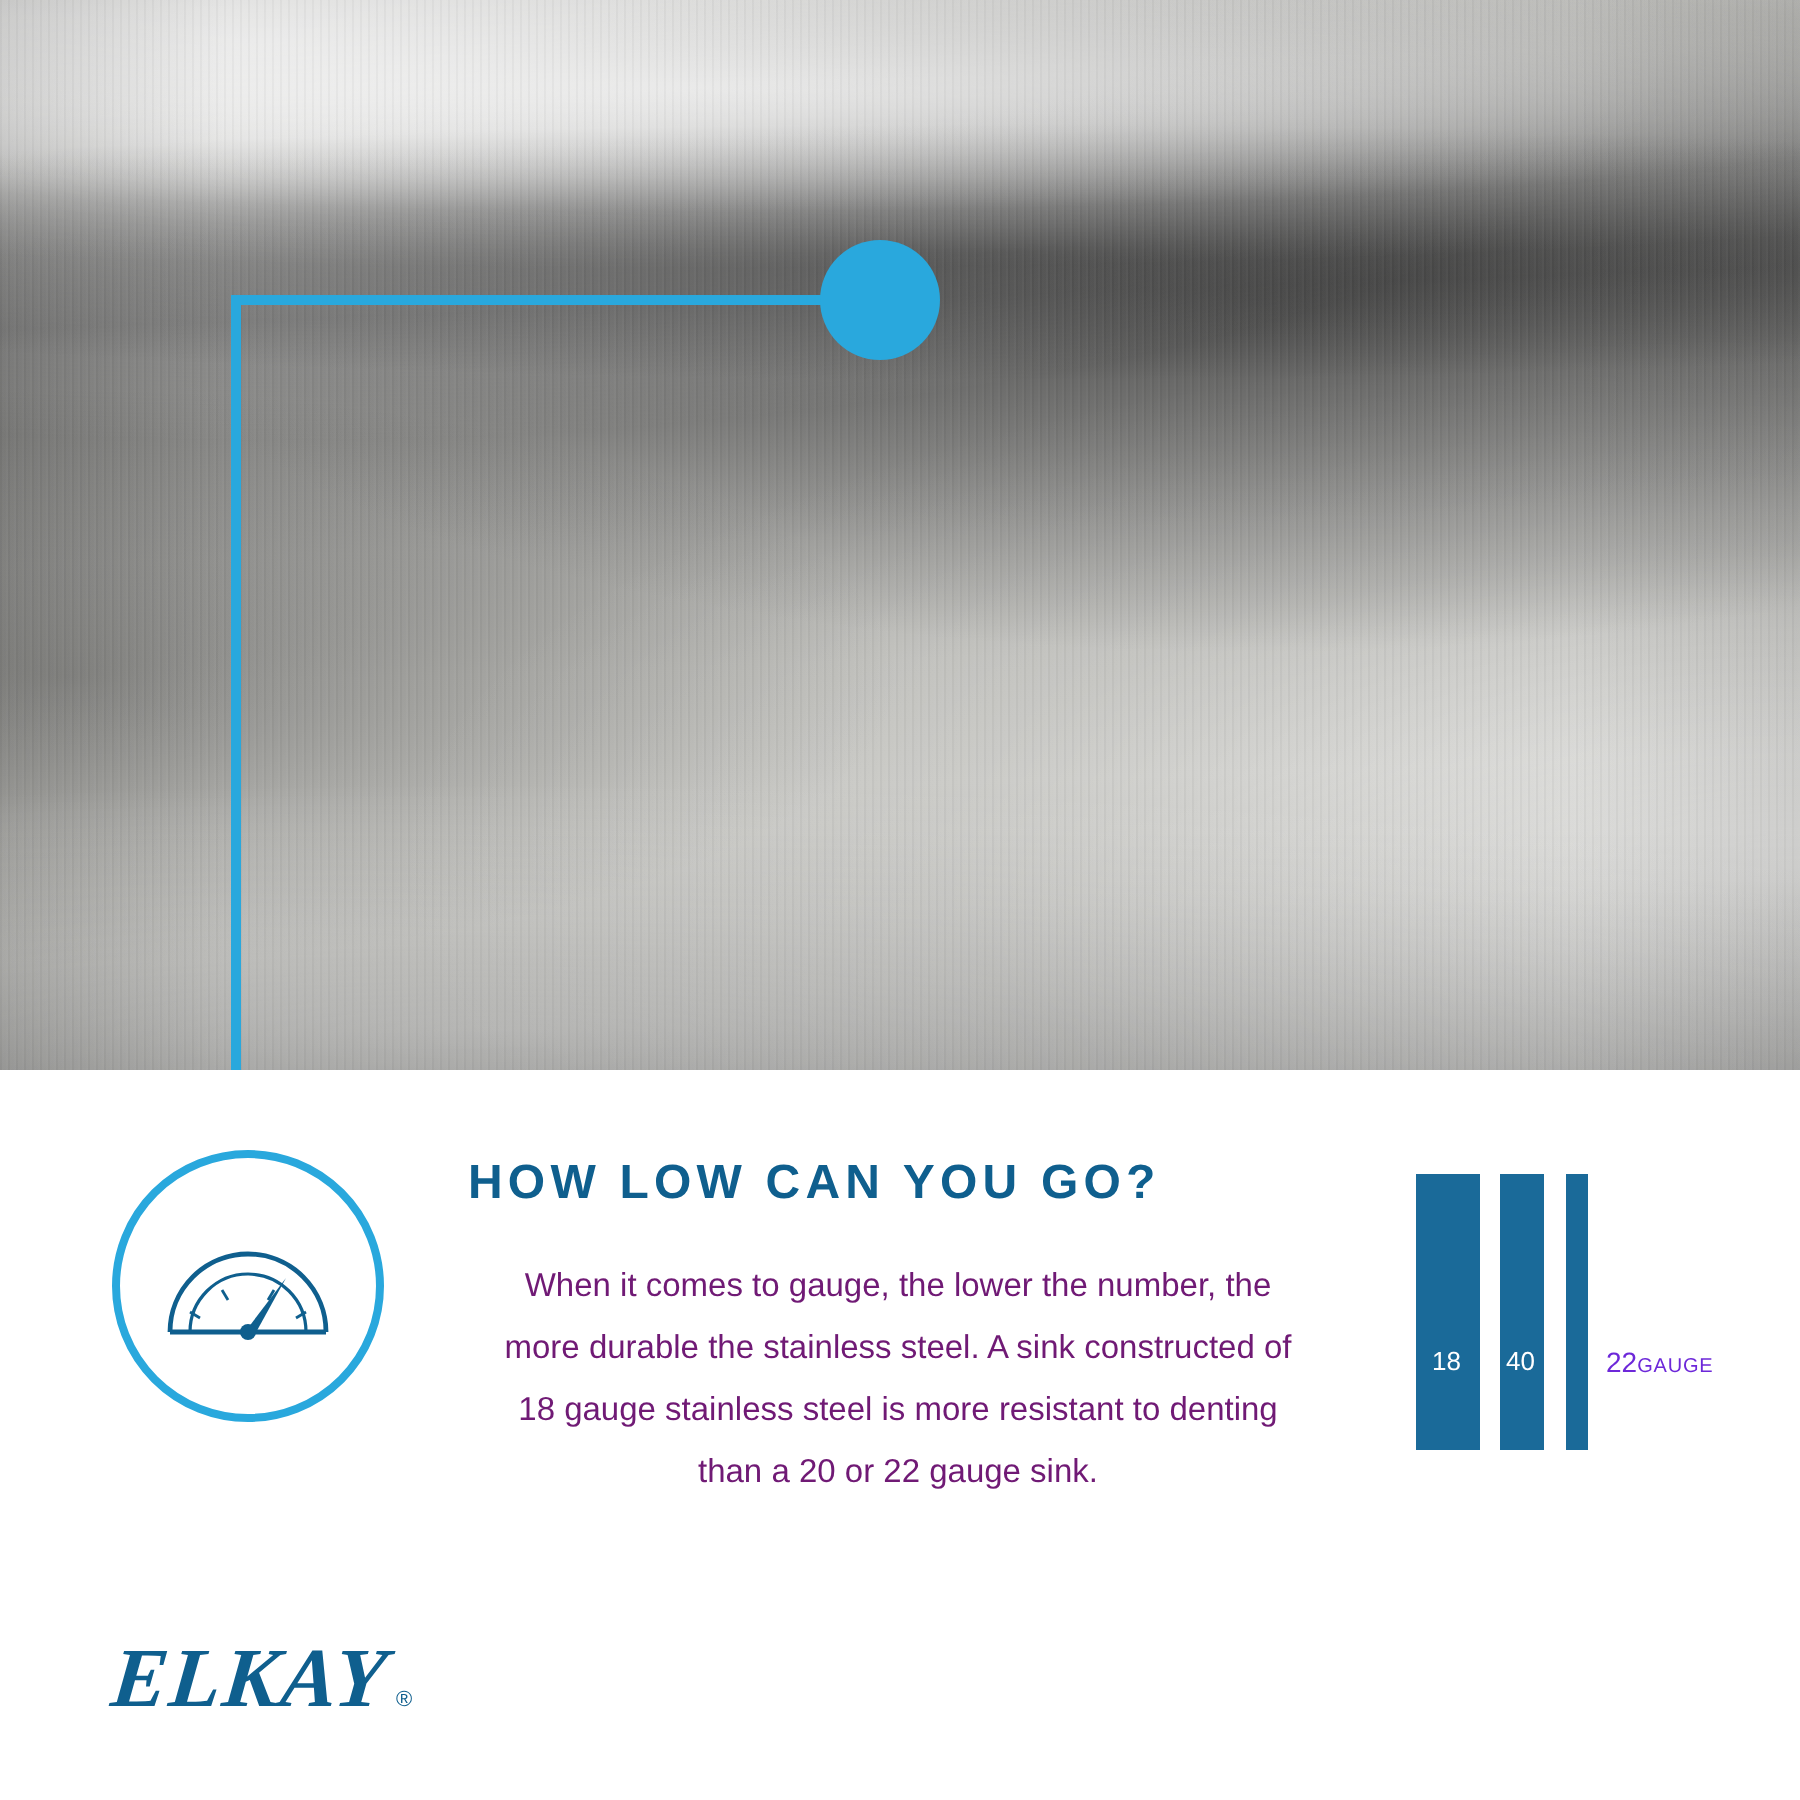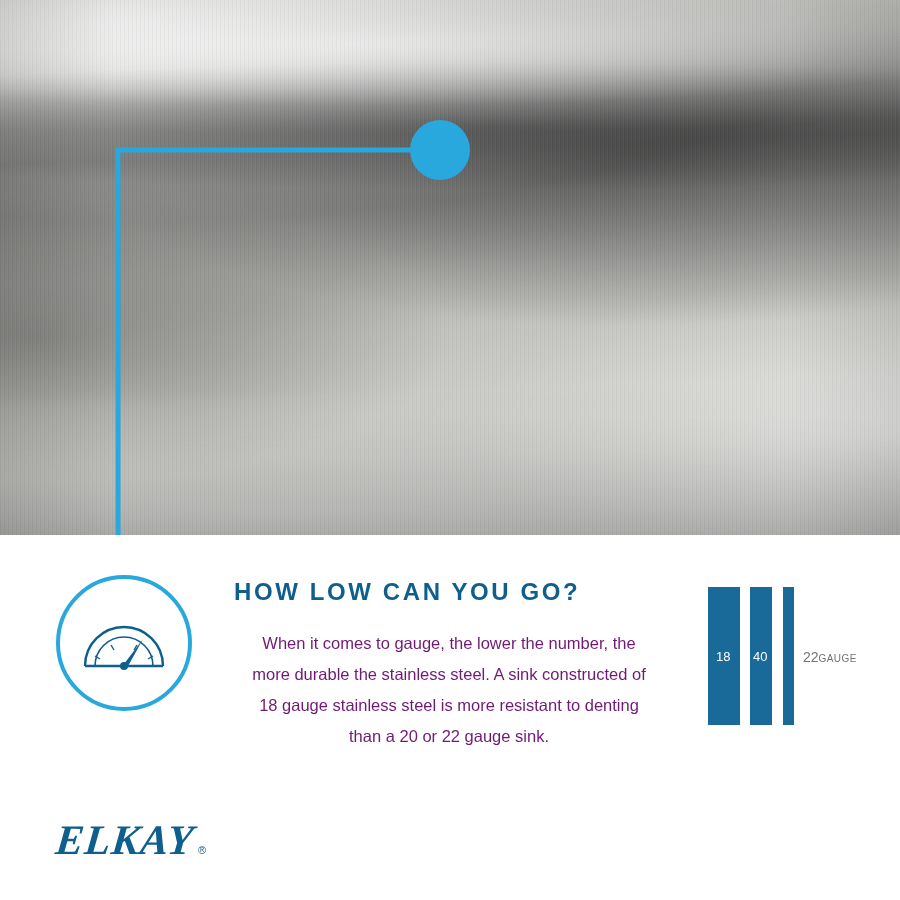--- a/index.html
+++ b/index.html
@@ -144,26 +144,27 @@
     background: #1a6a99;
   }
   .bar-18 { left: 0px;  width: 32px; }
   .bar-20 { left: 42px; width: 22px; }
   .bar-22 { left: 75px; width: 11px; }
 
   .bar-label {
     position: absolute;
     font-size: 13px;
     color: #ffffff;
+    margin-top: 24px;
   }
   .lbl-18 { left: 8px;  top: 62px; }
   .lbl-20 { left: 45px; top: 62px; }
   .lbl-22 {
     left: 95px; top: 62px;
-    color: #737373;
+    color: #6d28d9;
     font-size: 14px;
     white-space: nowrap;
   }
   .lbl-22 .gauge-word {
     font-size: 10px;
     letter-spacing: 0.4px;
   }
 
   
   .logo {

